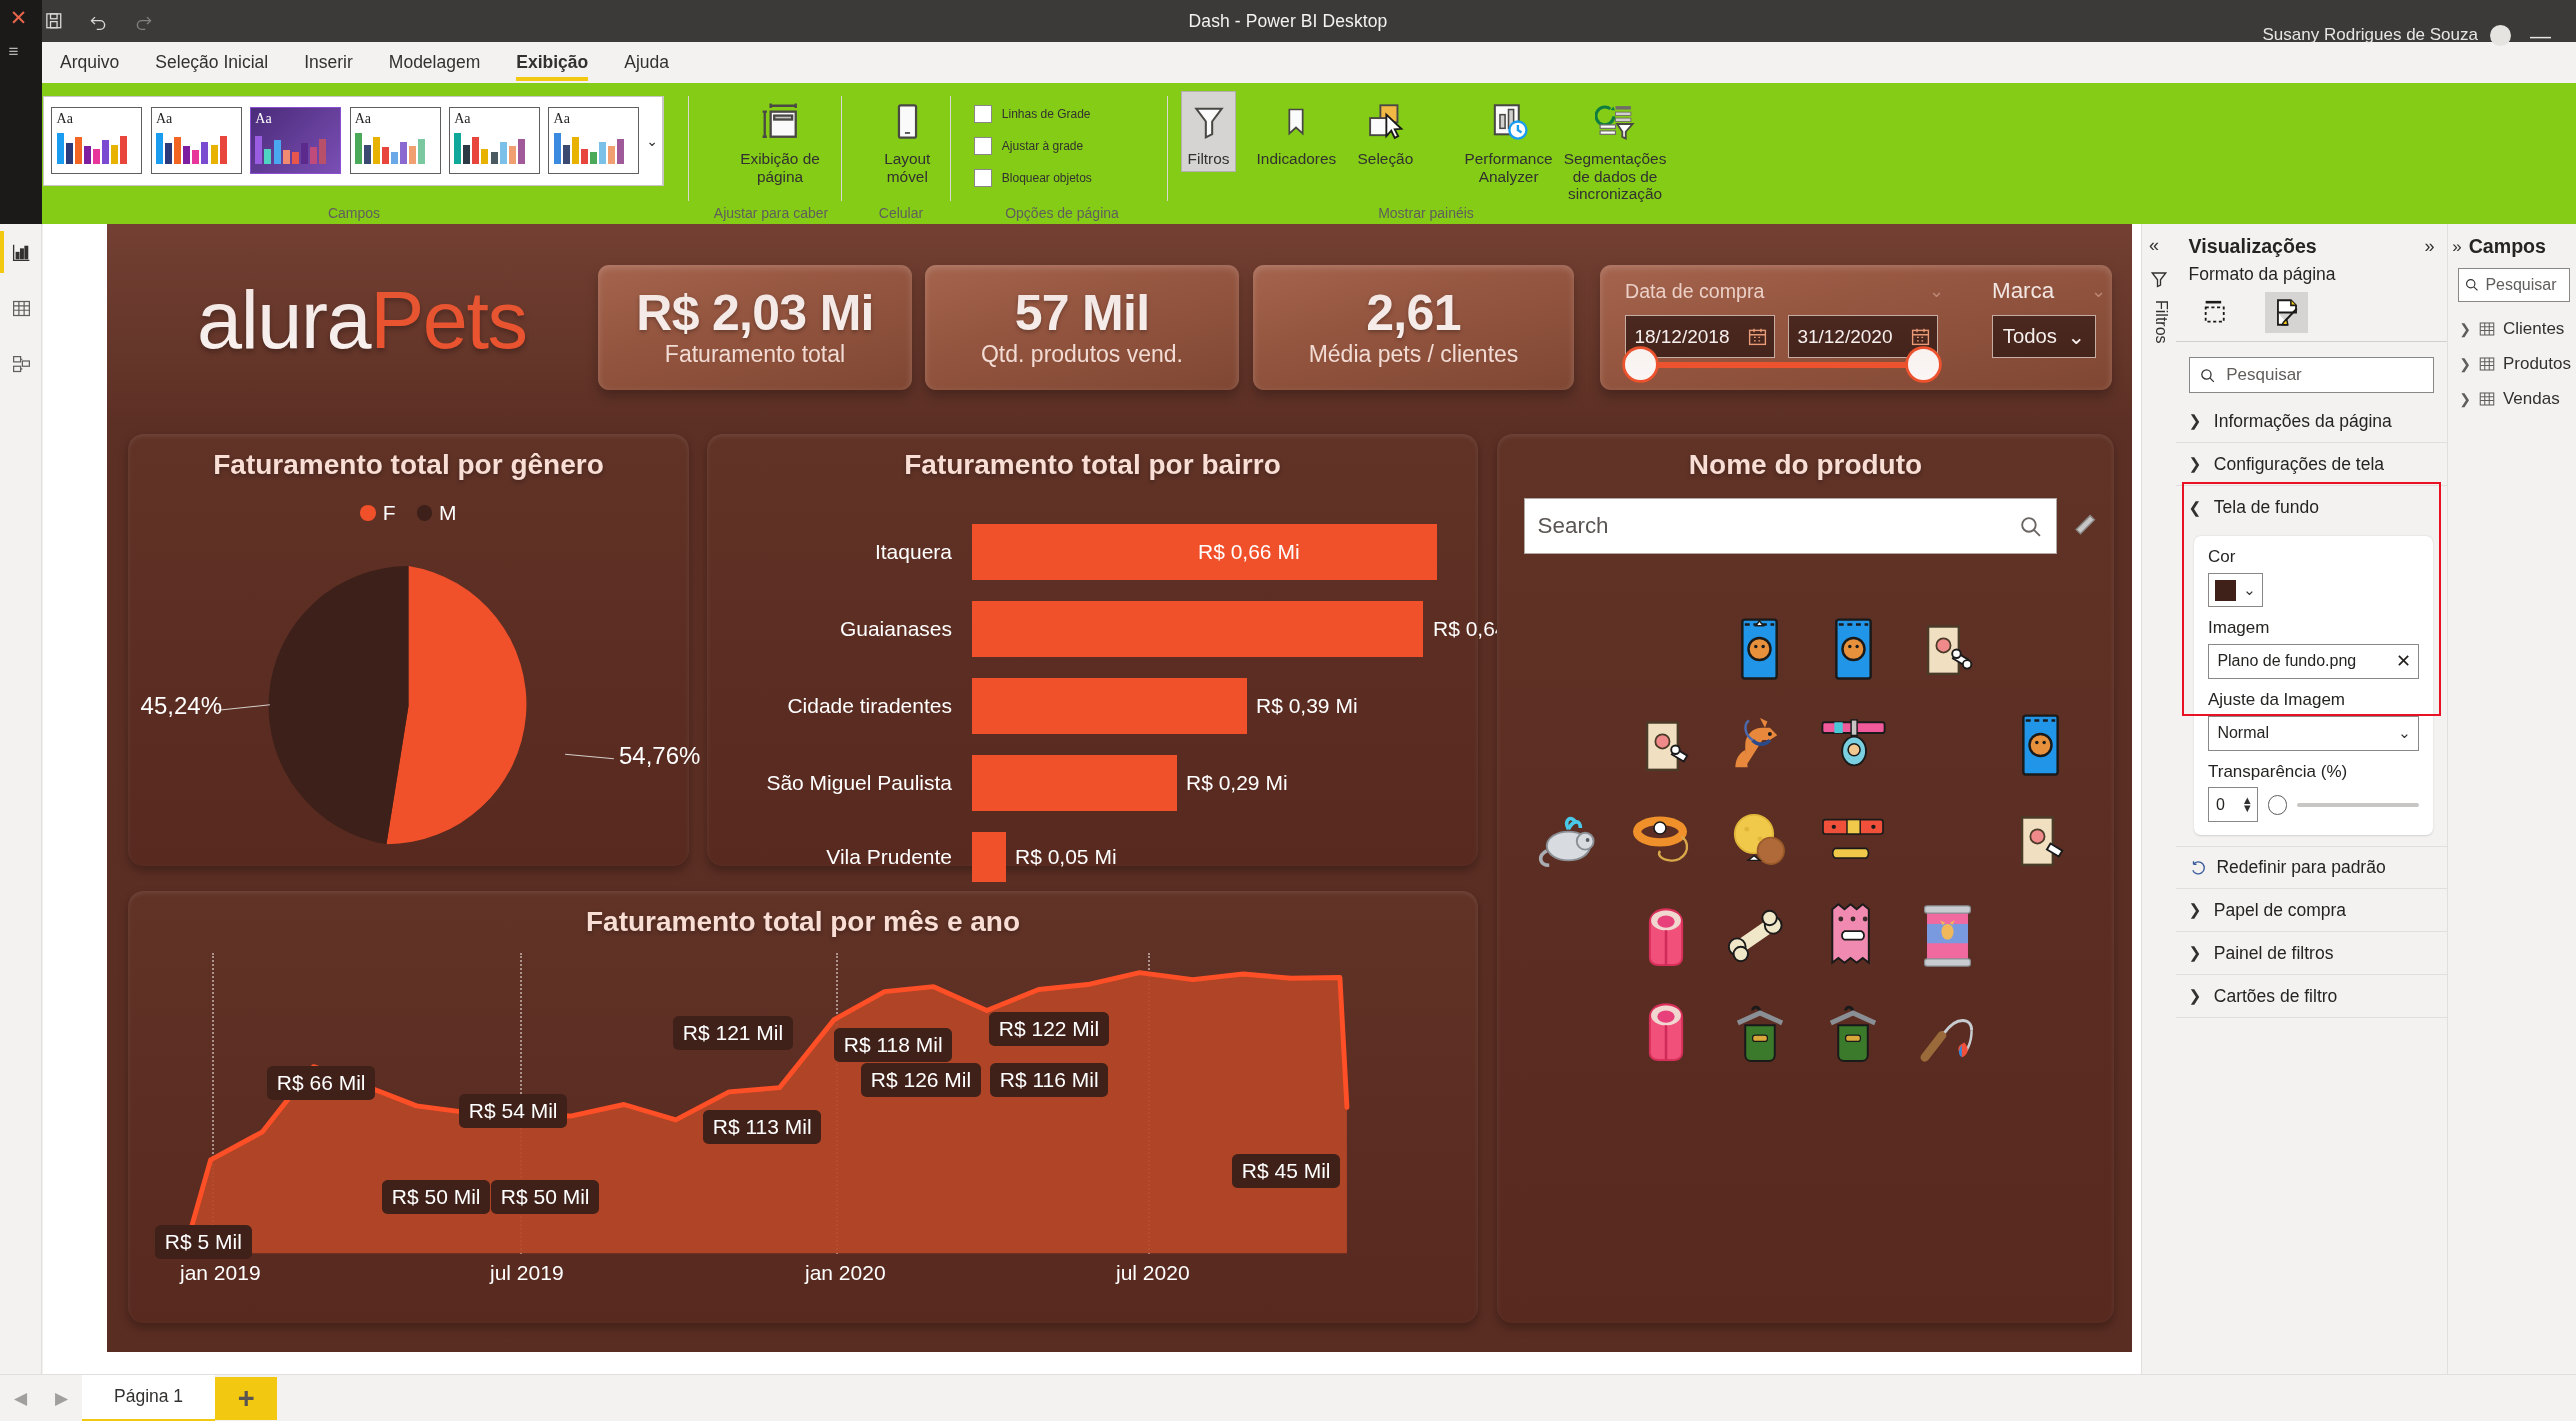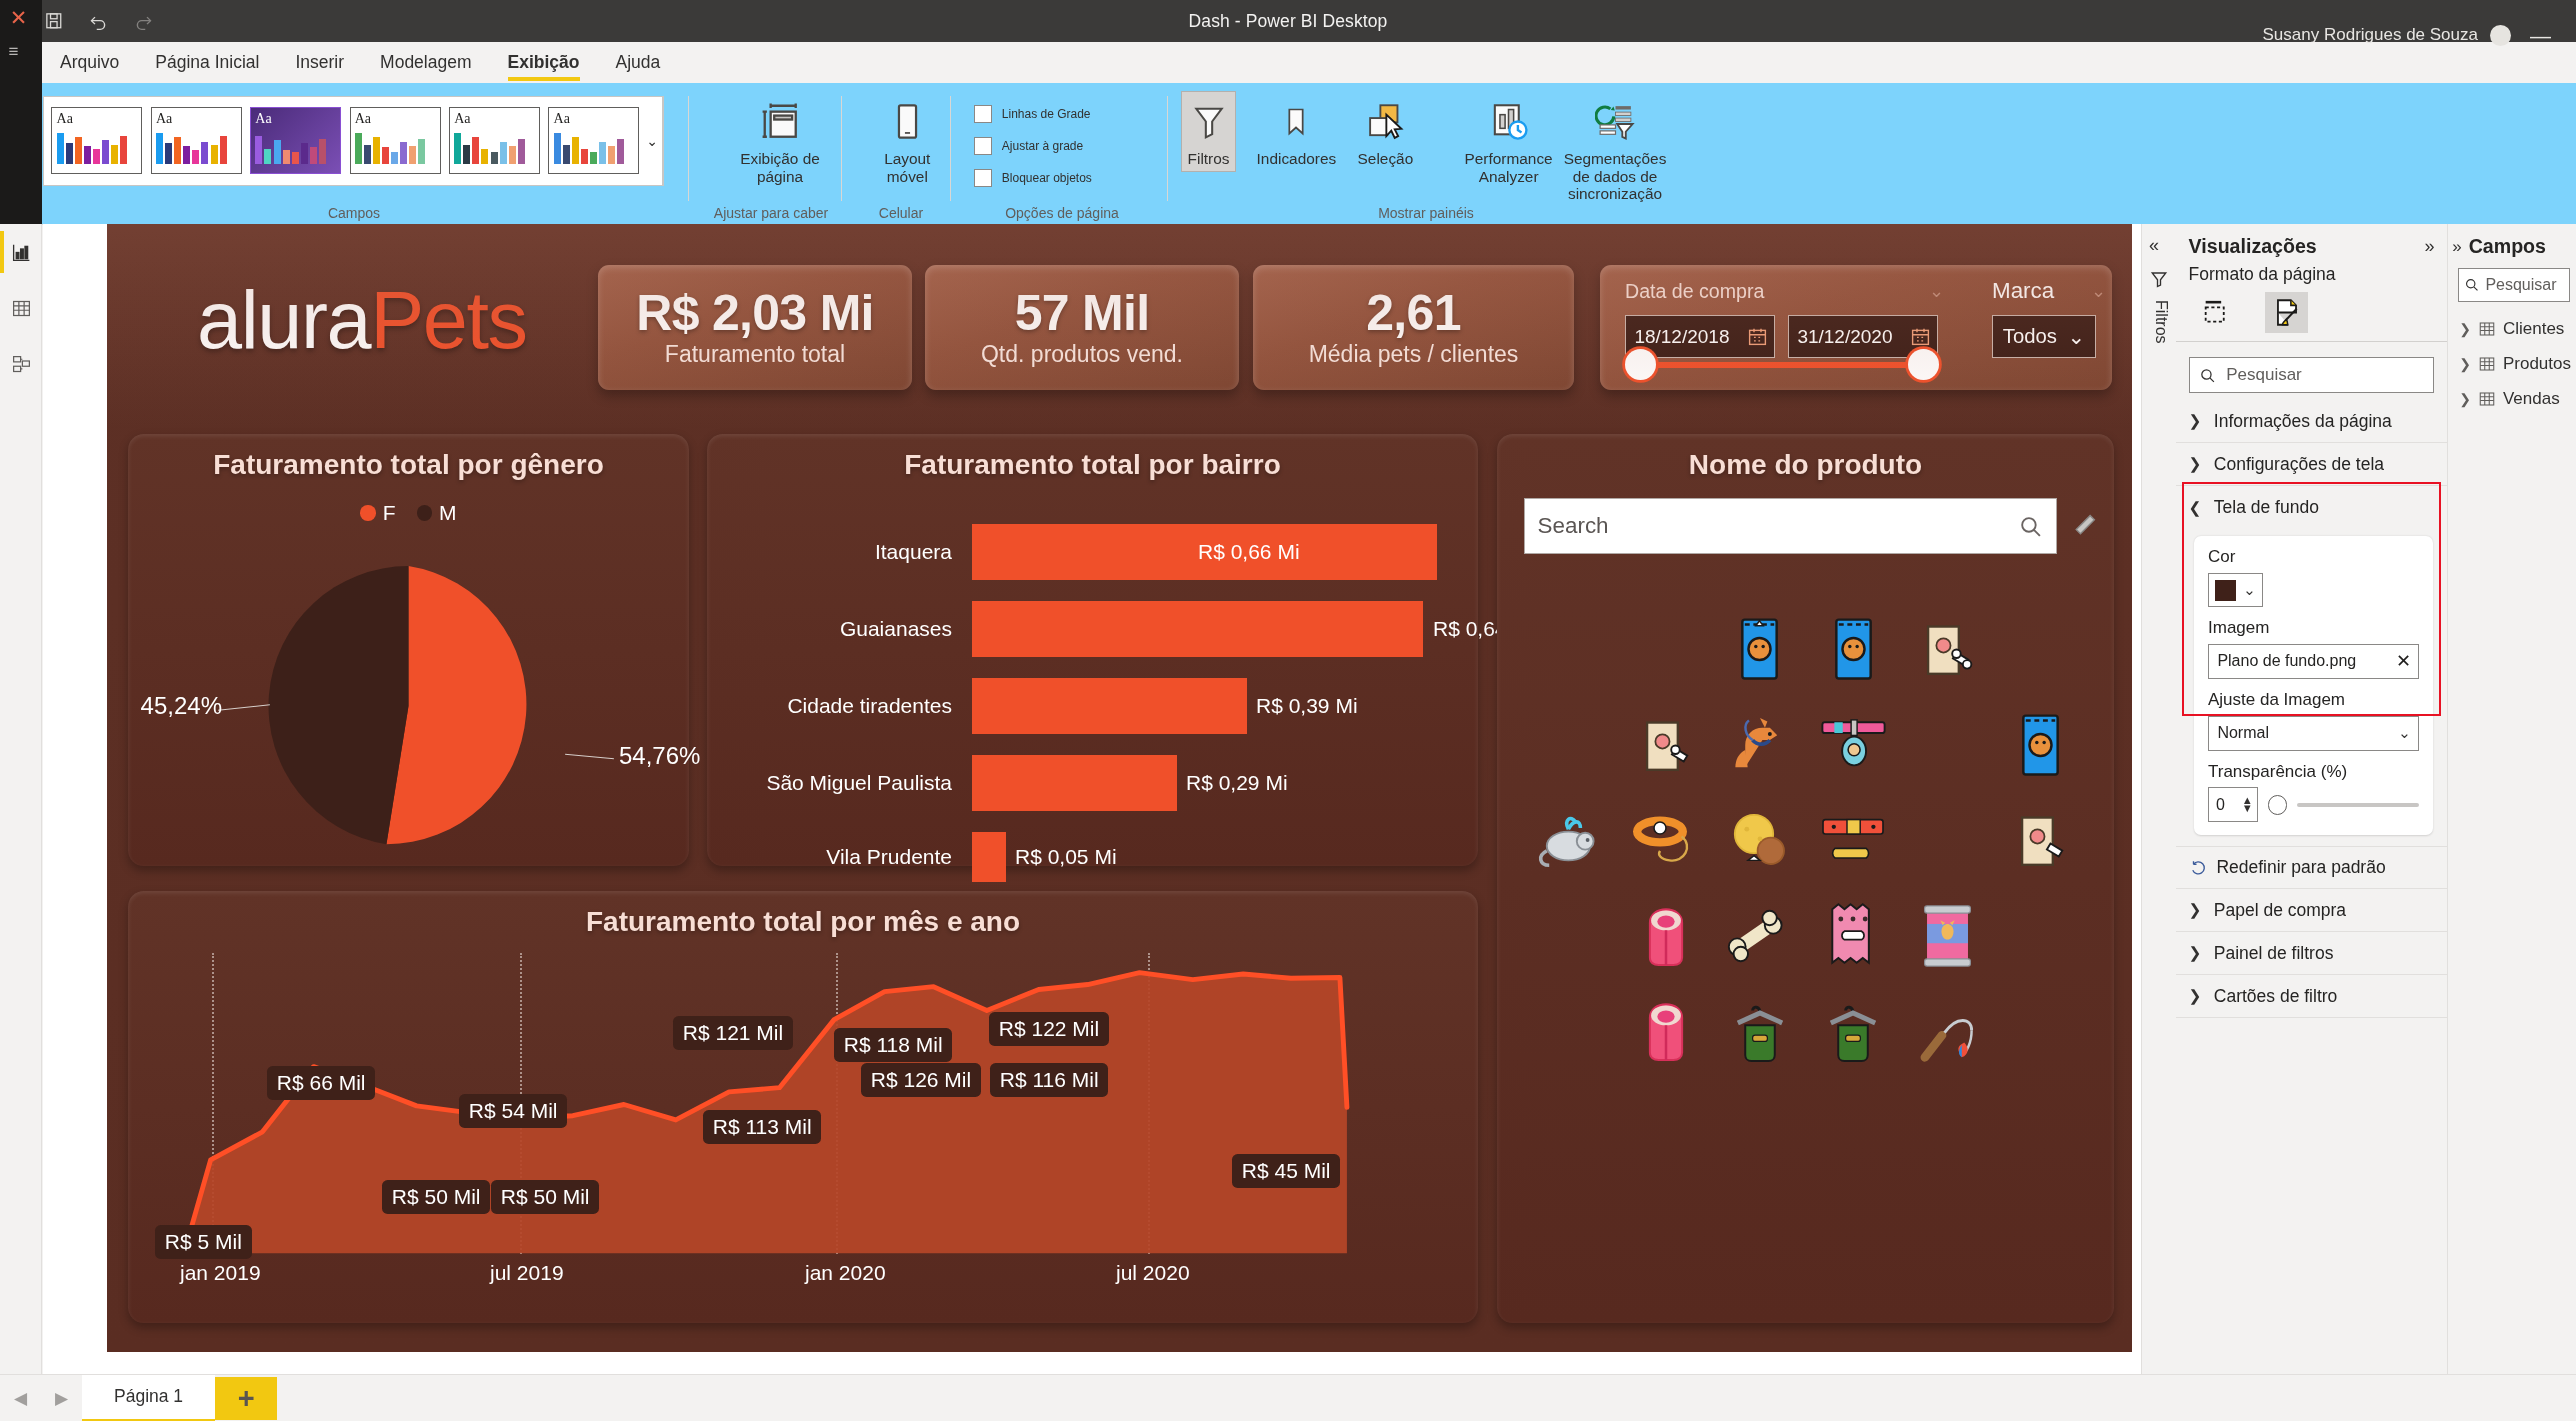--- a/index.html
+++ b/index.html
@@ -38,21 +38,21 @@
     display:flex; align-items:center; position:relative; white-space:nowrap;
   }
   .menu-item.active{ font-weight:bold; }
   .menu-item.active::after{
     content:""; position:absolute; left:18px; right:18px; bottom:2.1px; height:3.5px; background:#f2c811;
   }
 
   
   .ribbon{
     position:absolute; left:0; top:83px; width:2576px; height:142px;
-    background:#7dd3fc; border-bottom:0.7px solid #e1dfdd;
+    background:#84cc16; border-bottom:0.7px solid #e1dfdd;
   }
   .rb-group{ position:absolute; top:0; height:142px; }
   .rb-caption{
     position:absolute; bottom:4.2px; left:0; right:0; text-align:center;
     font-size:14px; color:#605e5c;
   }
   .rb-sep{ position:absolute; top:12.6px; width:0.7px; height:105px; background:#d9d7d4;}
 
   
   .themes{ left:28px; width:652px; }
@@ -328,21 +328,21 @@
     <div class="tb-title">Dash - Power BI Desktop</div>
     <div class="tb-right">
       <div class="tb-user">Susany Rodrigues de Souza</div>
       <div class="tb-avatar"></div>
       <div class="tb-min">—</div>
     </div>
   </div>
 
   <div class="menubar">
     <div class="menu-item">Arquivo</div>
-    <div class="menu-item">Página Inicial</div>
+    <div class="menu-item">Seleção Inicial</div>
     <div class="menu-item">Inserir</div>
     <div class="menu-item">Modelagem</div>
     <div class="menu-item active">Exibição</div>
     <div class="menu-item">Ajuda</div>
   </div>
 
   <div class="ribbon">
 
     <div class="rb-group themes">
       <div class="themes-box">

